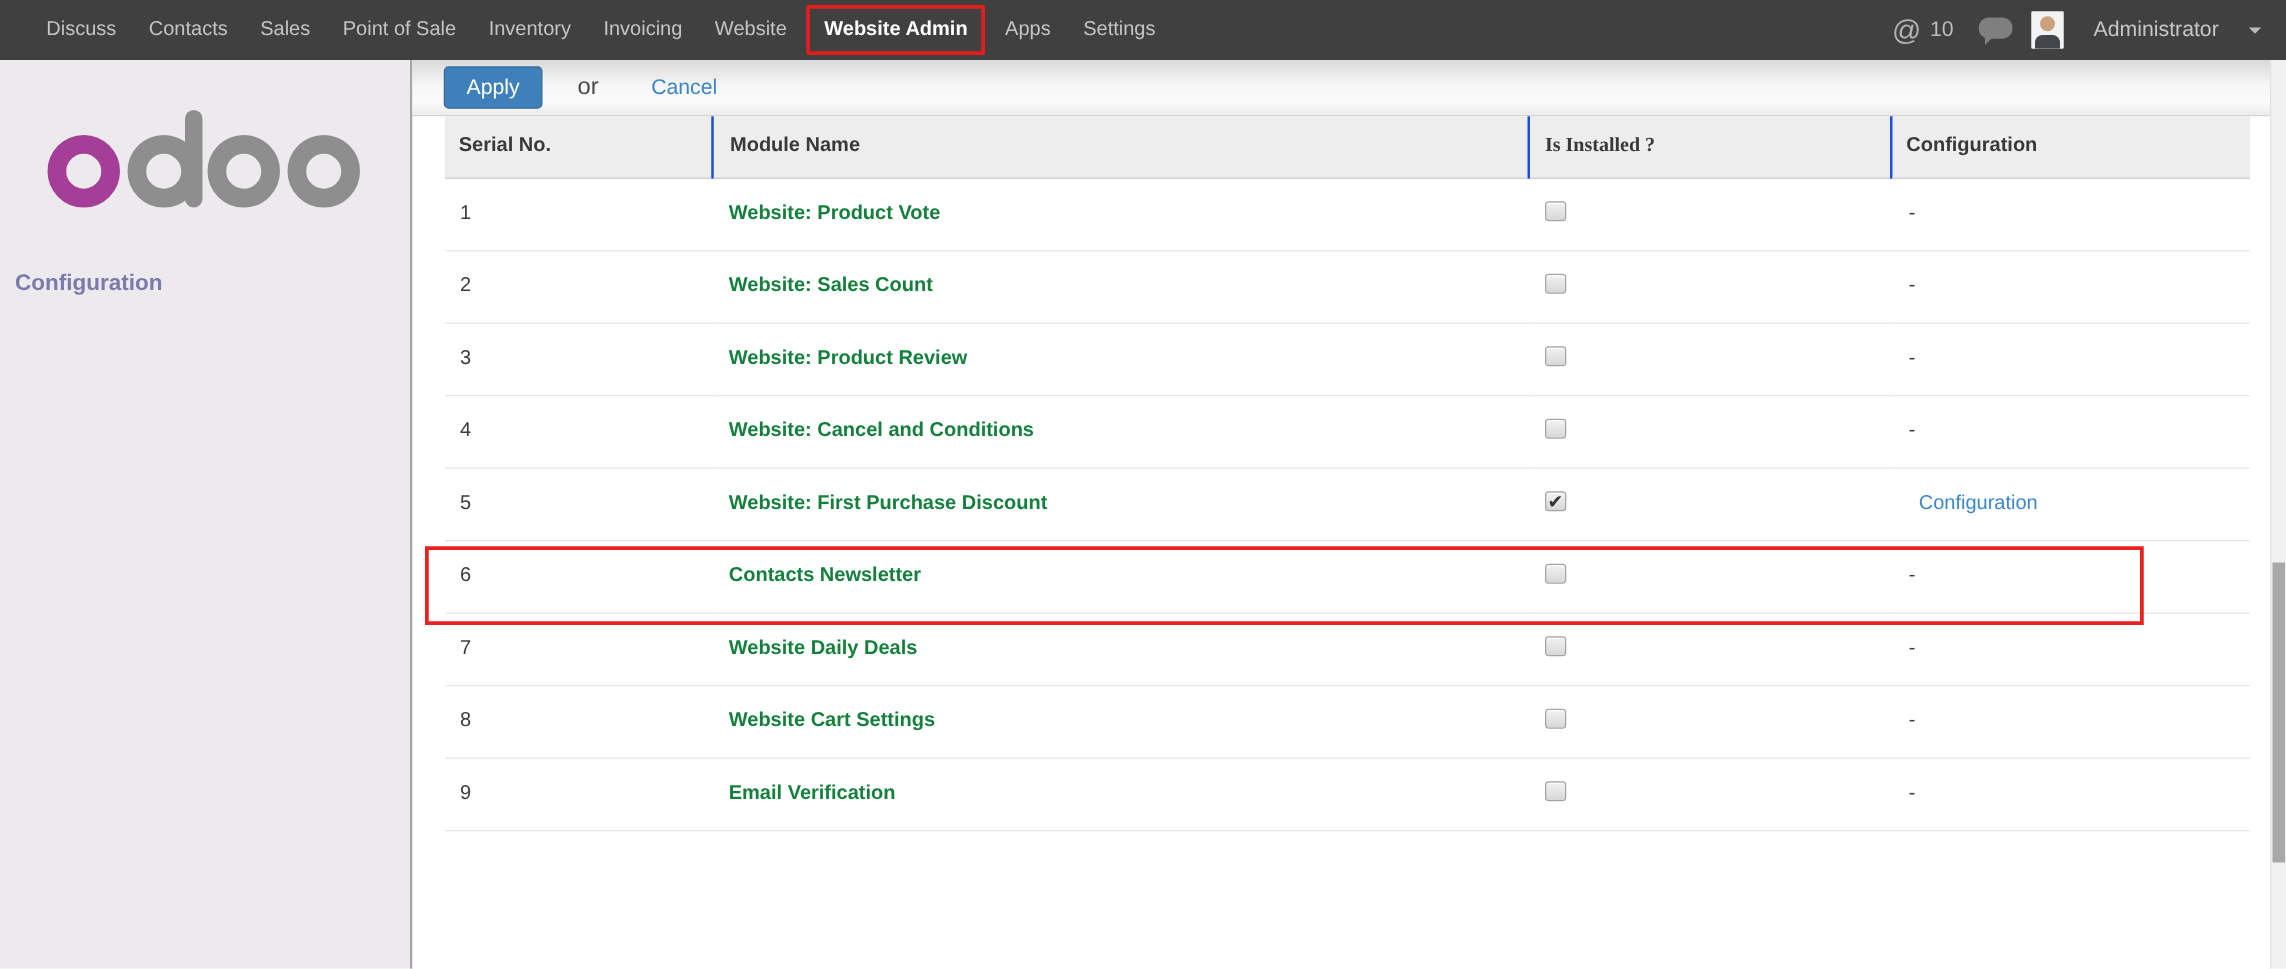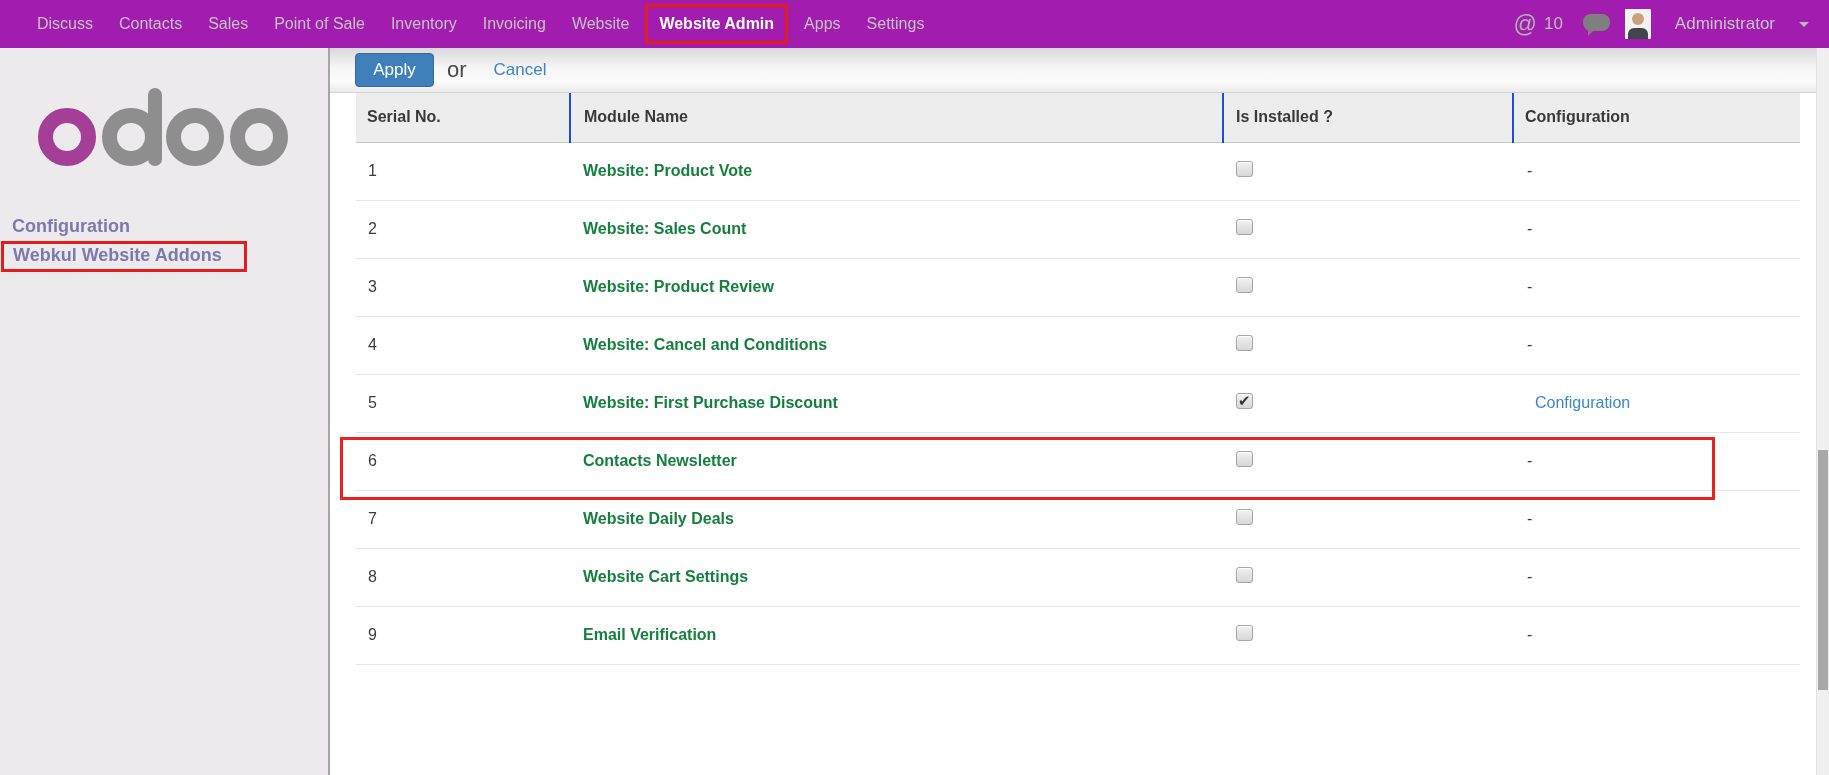--- a/index.html
+++ b/index.html
@@ -7,21 +7,21 @@
   body {
     font-family: "Liberation Sans", sans-serif;
     background: #ffffff;
     color: #3c3c3c;
     overflow: hidden;
   }
   .app { position: relative; width: 1829px; height: 775px; }
 
   
   .topbar {
-    height: 48px; background: #a21caf;
+    height: 48px; background: #404040;
     display: flex; align-items: center; justify-content: space-between;
     padding: 0 16px 0 24px;
   }
   .nav-left { display: flex; align-items: center; height: 48px; }
   .nav-item {
     color: #c4c4c4; font-size: 16px; padding: 0 13px; cursor: pointer;
     text-decoration: none; display: flex; align-items: center; height: 48px;
   }
   .nav-item.active {
     color: #ffffff; font-weight: bold; height: 40px;
@@ -87,46 +87,47 @@
   .side-link {
     font-size: 18px; font-weight: bold; color: #7b7aad; text-decoration: none; cursor: pointer;
   }
 
   
   .main { flex: 1; position: relative; background: #ffffff; }
   .toolbar {
     height: 45px; display: flex; align-items: center; padding-left: 25px;
     background: linear-gradient(to bottom, #d9d9d9 0%, #f6f6f6 45%, #fbfbfb 75%, #ececec 100%);
     border-bottom: 1px solid #d3d3d3;
+    gap: 15px;
   }
   .btn-apply {
     min-width: 79px; height: 34px; background: #3f80bb; border: 1px solid #36699a;
     border-radius: 4px; color: #ffffff; font-size: 17px; font-family: inherit; cursor: pointer;
     padding: 0 14px;
   }
-  .or-label { margin-left: 13px; color: #4a4a4a; font-size: 22px; }
+  .or-label { margin-left: 13px; color: #4a4a4a; font-size: 19px; }
   .cancel-link { margin-left: 27px; color: #3c85c5; font-size: 17px; text-decoration: none; cursor: pointer; text-align: center; }
 
   .content { width: 1444px; margin-left: 26px; }
   .page-title { text-align: center; padding-top: 9px; height: 59px; }
   .title-inner {
     font-size: 27px; font-weight: bold; color: #7b7aad;
     border-bottom: 3px solid #414141; padding-bottom: 1px;
   }
 
   table.modules { width: 1444px; border-collapse: collapse; table-layout: fixed; }
   col.c1 { width: 214px; } col.c2 { width: 653px; } col.c3 { width: 290px; } col.c4 { width: 287px; }
   th {
     background: #eeedee; height: 49px; font-size: 16px; font-weight: bold; color: #393939;
     text-align: left; border-bottom: 1px solid #c6c6c6; border-left: 2px solid #1d4ed8;
   }
   th:first-child { border-left: none; }
   th.h-serial { padding-left: 11px; }
   th.h-module { padding-left: 13px; }
-  th.h-installed { padding-left: 12px; }
+  th.h-installed { padding-left: 12px; font-family: Liberation Serif, serif; }
   th.h-config { padding-left: 11px; }
   td { height: 58px; border-bottom: 1px solid #e5e5e5; font-size: 16px; vertical-align: middle; }
   td.c-serial { padding-left: 12px; color: #3c3c3c; }
   td.c-module { padding-left: 13px; font-weight: bold; color: #15803d; }
   td.c-inst { padding-left: 13px; }
   td.c-conf { padding-left: 14px; color: #3c3c3c; }
   .cfg-link { color: #3a87cd; text-decoration: none; margin-left: 8px; cursor: pointer; font-size: 16px; }
 
   .cb {
     width: 17px; height: 16px; display: inline-block; position: relative;
@@ -194,23 +195,20 @@
       <div class="logo" aria-label="odoo">
         <span class="ring magenta"></span>
         <span class="glyph-d">
           <span class="ring gray"></span>
           <span class="stem"></span>
         </span>
         <span class="ring gray"></span>
         <span class="ring gray"></span>
       </div>
       <div class="side-section">Configuration</div>
-      <div class="side-link-box">
-        <a class="side-link">Webkul Website Addons</a>
-      </div>
     </aside>
 
     <main class="main">
       <div class="toolbar">
         <button class="btn-apply">Apply</button>
         <span class="or-label">or</span>
         <a class="cancel-link">Cancel</a>
       </div>
 
       <div class="content">

